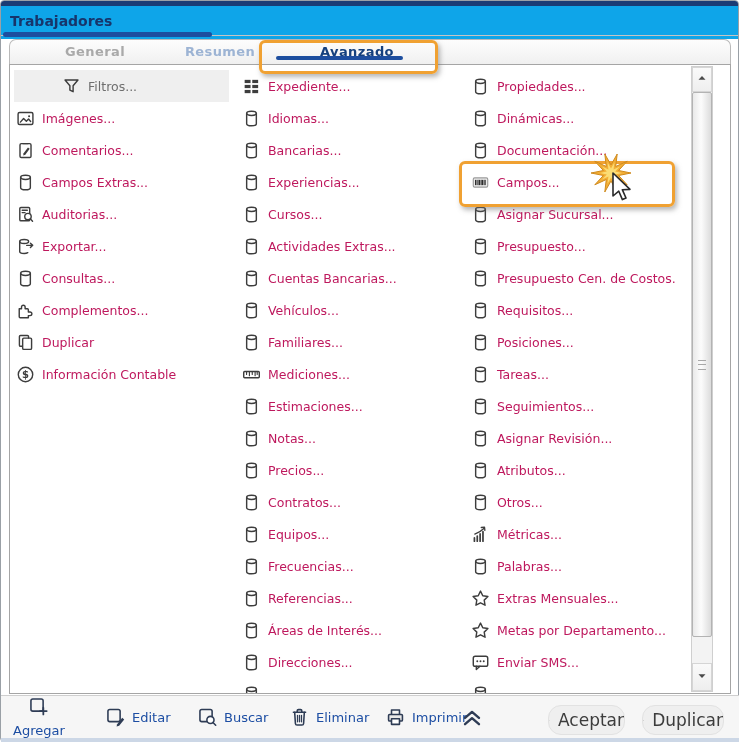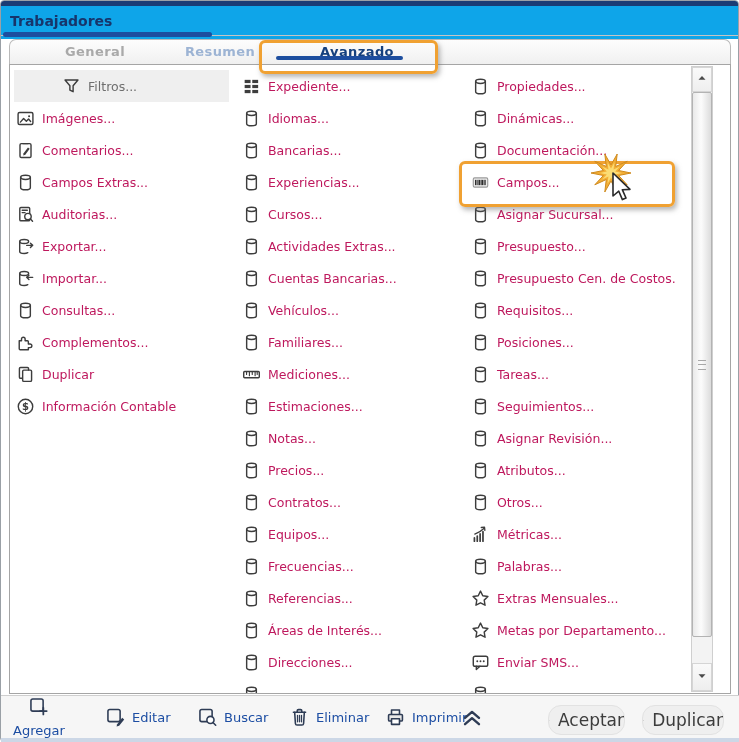--- a/index.html
+++ b/index.html
@@ -148,32 +148,20 @@
           <span class="icon">
             <svg viewBox="0 0 20 20">
               <g fill="none" stroke="#3d3d3d" stroke-width="1.5" stroke-linecap="round" stroke-linejoin="round">
                 <ellipse cx="8.6" cy="4.8" rx="4.7" ry="2.1"></ellipse>
                 <path d="M3.9 4.8v10.4c0 1.2 2.1 2.1 4.7 2.1 1.5 0 2.9-.3 3.8-.8"></path>
                 <path d="M11.2 8.8h6.4m0 0l-2.4-2.3m2.4 2.3l-2.4 2.3"></path>
               </g>
             </svg>
           </span>
           <span>Exportar...</span>
-        </div>
-        <div class="menu-item">
-          <span class="icon">
-            <svg viewBox="0 0 20 20">
-              <g fill="none" stroke="#3d3d3d" stroke-width="1.5" stroke-linecap="round" stroke-linejoin="round">
-                <ellipse cx="8.6" cy="4.8" rx="4.7" ry="2.1"></ellipse>
-                <path d="M3.9 4.8v10.4c0 1.2 2.1 2.1 4.7 2.1 1.5 0 2.9-.3 3.8-.8"></path>
-                <path d="M17.6 8.8h-6.4m0 0l2.4-2.3m-2.4 2.3l2.4 2.3"></path>
-              </g>
-            </svg>
-          </span>
-          <span>Importar...</span>
         </div>
         <div class="menu-item">
           <span class="icon">
             <svg viewBox="0 0 20 20">
               <g fill="none" stroke="#3d3d3d" stroke-width="1.5" stroke-linecap="round" stroke-linejoin="round">
                 <ellipse cx="10" cy="4.6" rx="5.1" ry="2.2"></ellipse>
                 <path d="M4.9 4.6v10.8c0 1.2 2.3 2.2 5.1 2.2s5.1-1 5.1-2.2V4.6"></path>
               </g>
             </svg>
           </span>

